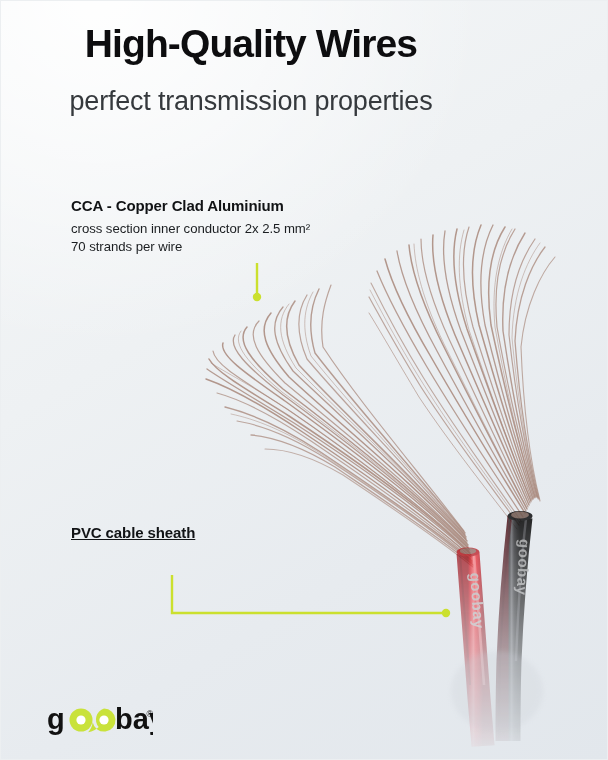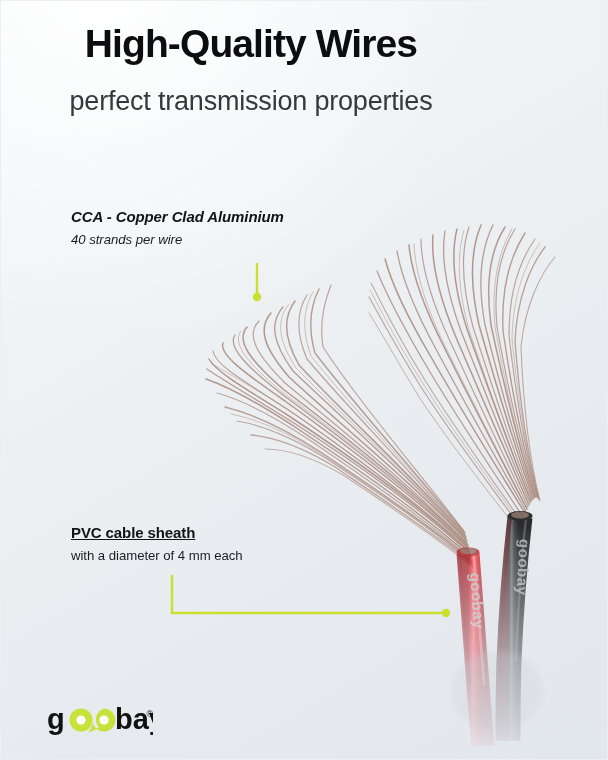--- a/index.html
+++ b/index.html
@@ -68,21 +68,21 @@
   }
   .annot-line {
     font-size: 13.2px;
     font-weight: 400;
     color: #1b1e21;
     letter-spacing: -0.05px;
     line-height: 18px;
     margin: 0;
     white-space: nowrap;
   }
-  #annot-cca { left: 70px; top: 207px; font-style: italic; }
+  #annot-cca { left: 70px; top: 196px; }
   #annot-cca .annot-title { margin-bottom: 6px; }
   #annot-pvc { left: 70px; top: 523px; }
   #annot-pvc .annot-title { margin-bottom: 6px; text-decoration: underline; }
 
   #art {
     position: absolute;
     left: 0; top: 0;
     width: 608px; height: 760px;
     pointer-events: none;
   }
@@ -238,26 +238,26 @@
     </g>
 
     <g>
       <polyline points="171,574 171,612 443,612" fill="none" stroke="#cbe02e" stroke-width="2.4" stroke-linejoin="miter"></polyline>
       <circle cx="445" cy="612" r="4.2" fill="#cbe02e"></circle>
     </g>
   </svg>
 
   <div class="annot" id="annot-cca">
     <p class="annot-title">CCA - Copper Clad Aluminium</p>
-    <p class="annot-line">40 strands per wire</p>
+    <p class="annot-line">cross section inner conductor 2x 2.5 mm²</p>
+    <p class="annot-line">70 strands per wire</p>
   </div>
 
   <div class="annot" id="annot-pvc">
     <p class="annot-title">PVC cable sheath</p>
-    <p class="annot-line">with a diameter of 4 mm each</p>
   </div>
 
   <div class="logo">
     <svg width="106" height="34" viewBox="0 0 106 34" xmlns="http://www.w3.org/2000/svg">
 
       <text x="0" y="25" fill="#111111" font-family="Liberation Sans, sans-serif" font-size="29" font-weight="bold">g</text>
 
       <circle cx="34" cy="16" r="11.5" fill="#c9e23b"></circle>
       <circle cx="34" cy="16" r="4.6" fill="#ffffff"></circle>
 

